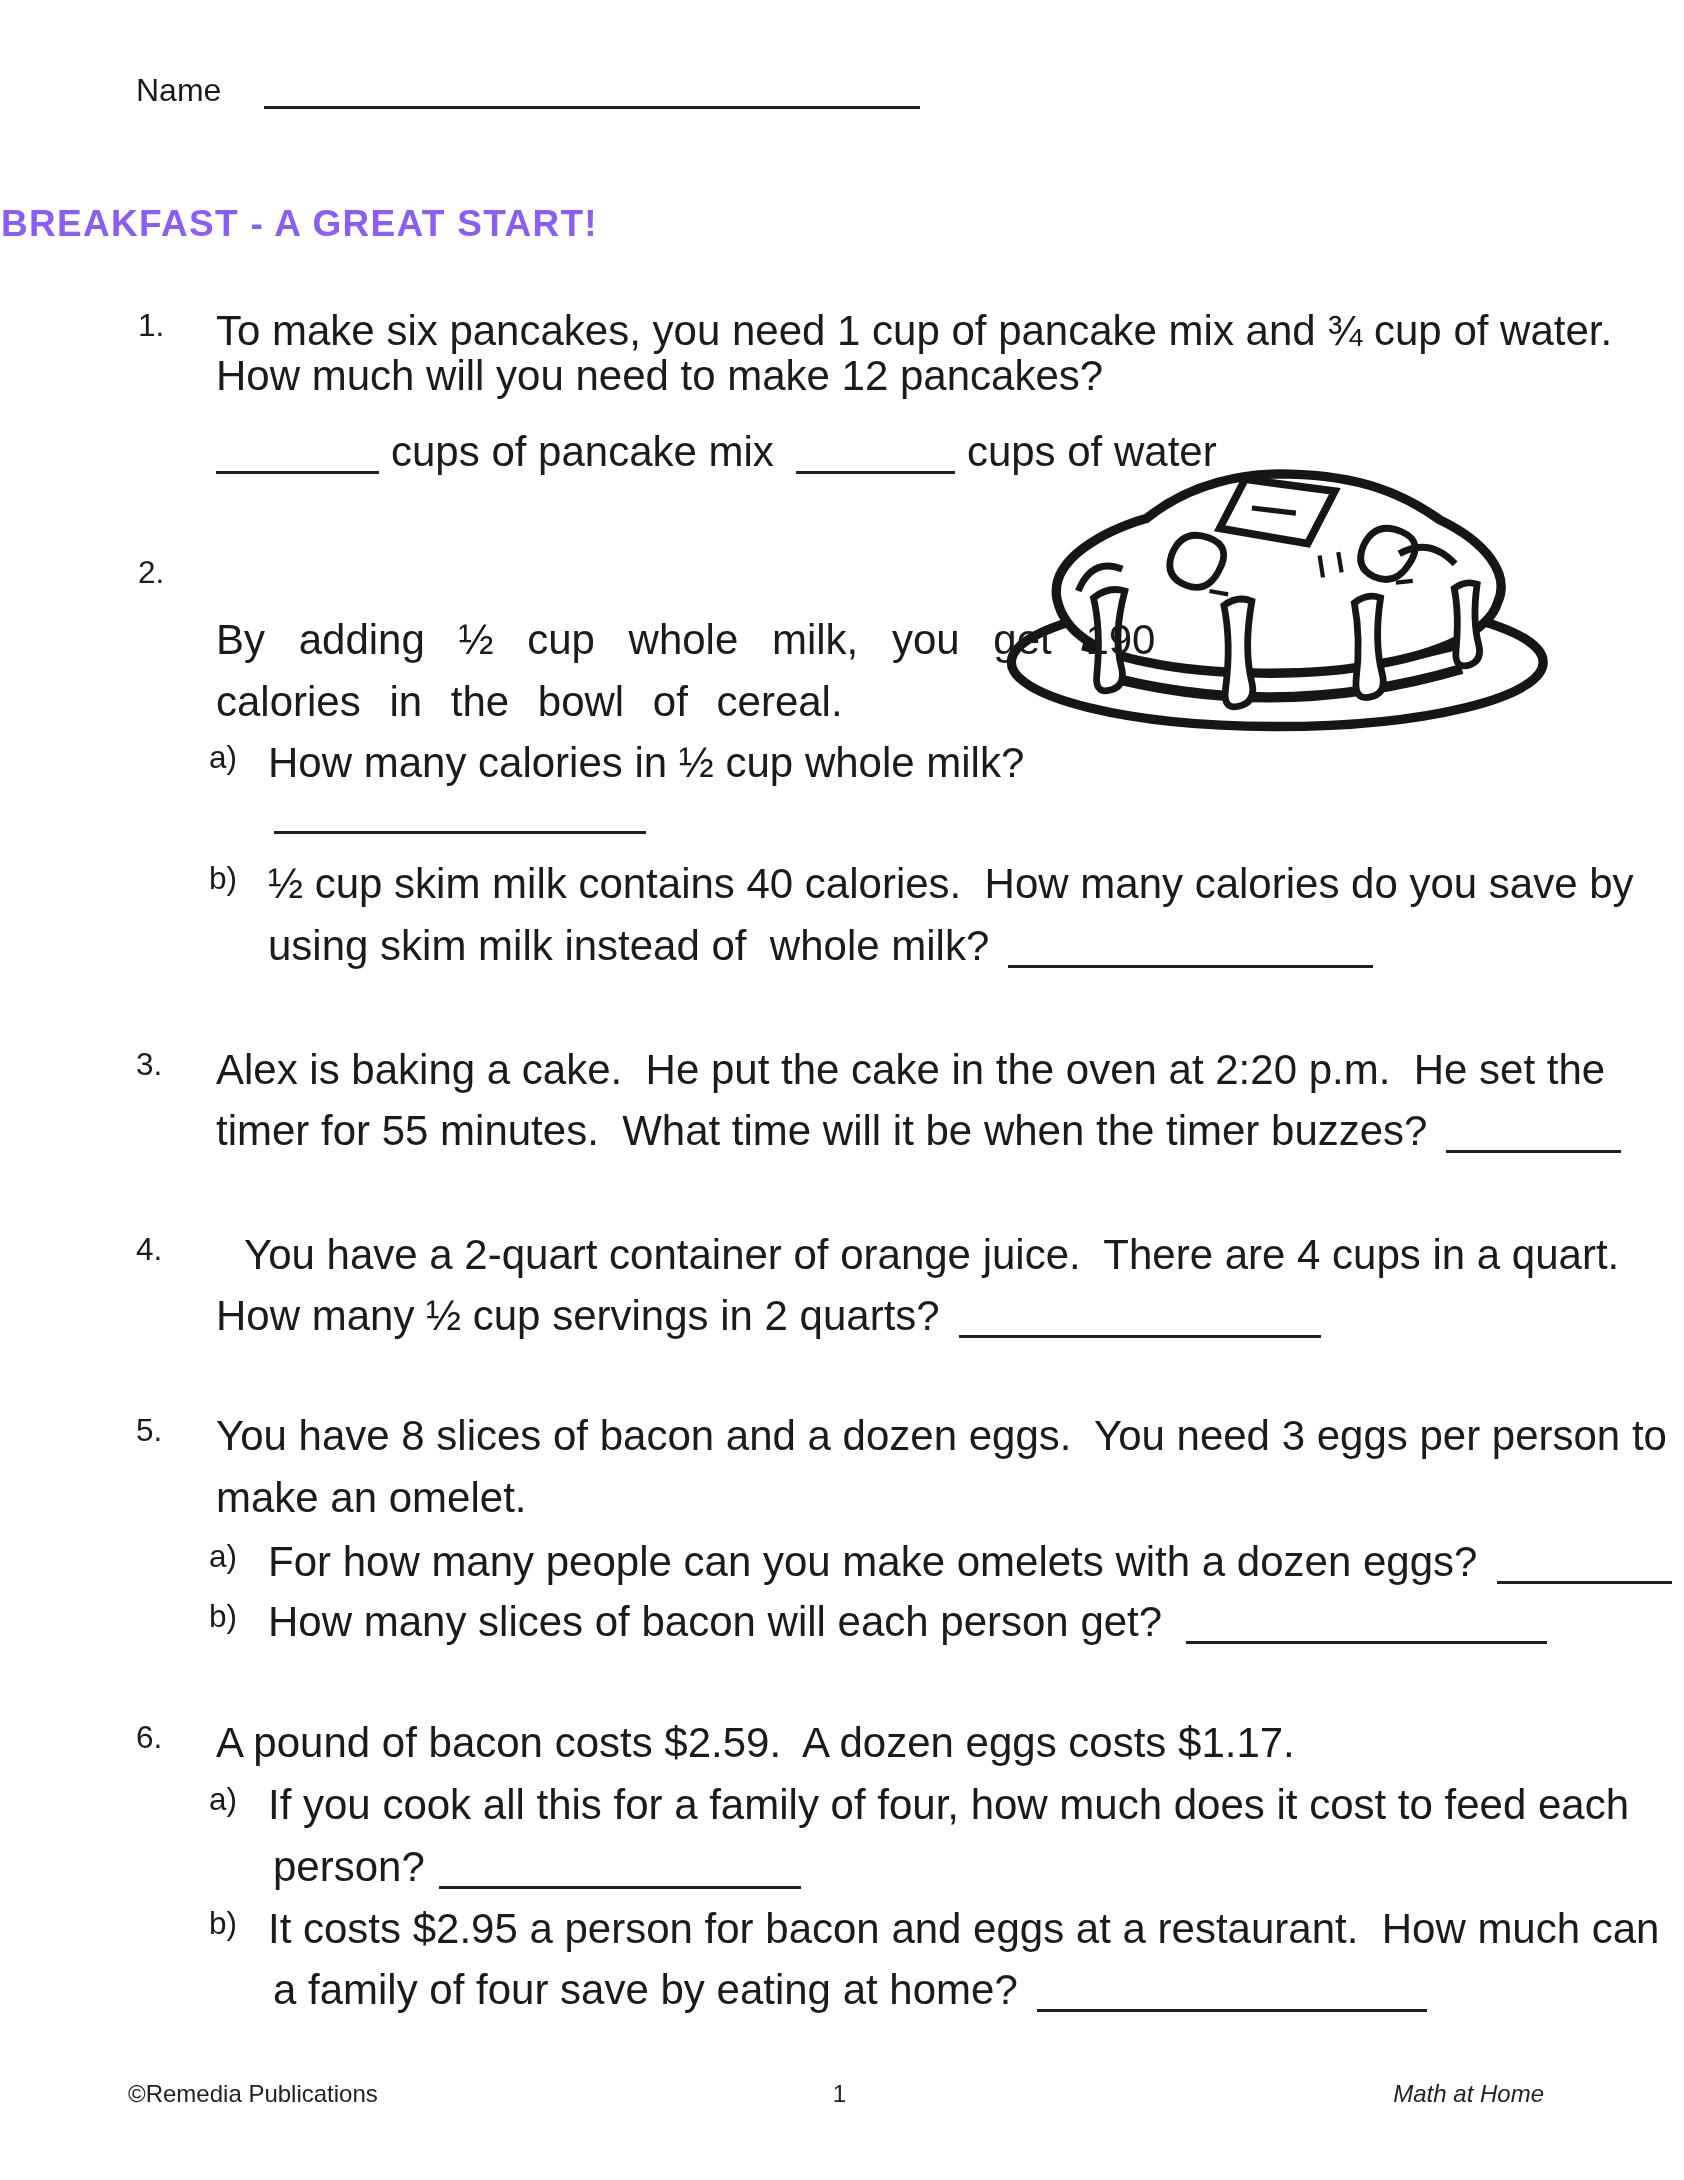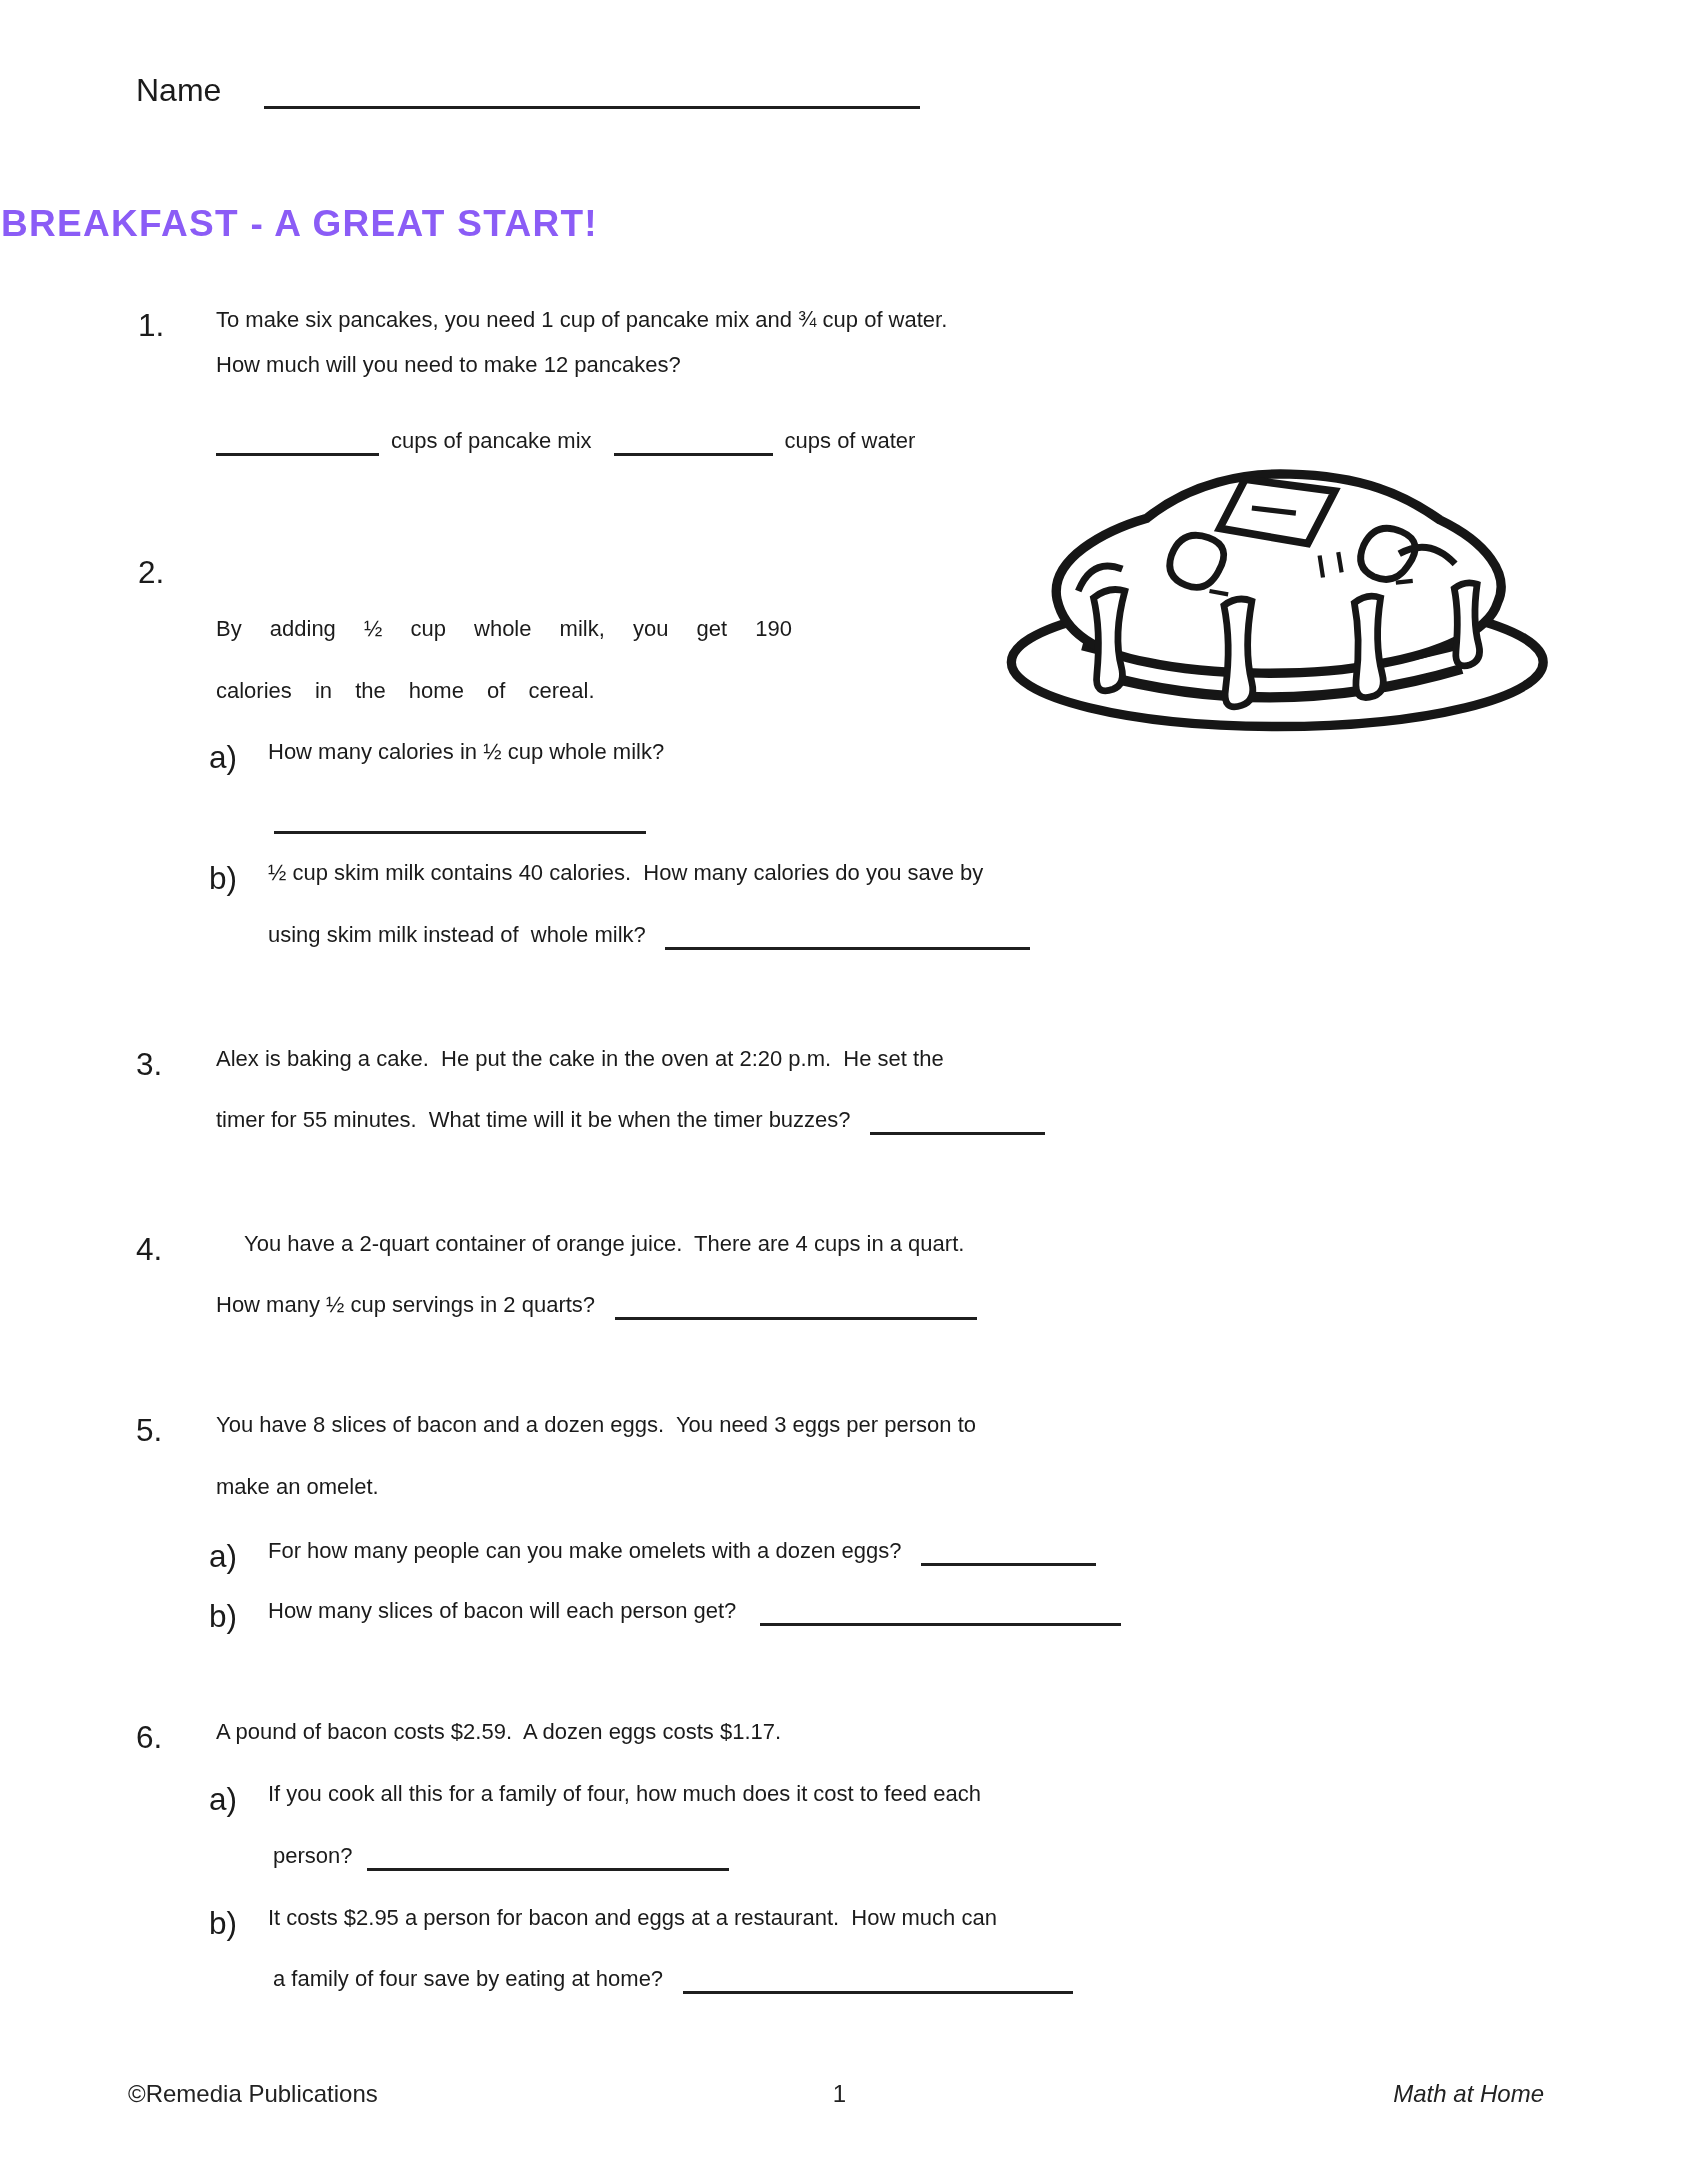--- a/index.html
+++ b/index.html
@@ -7,21 +7,21 @@
     position:relative;
     width:1679px;
     height:2181px;
     background:#ffffff;
     font-family:"Liberation Sans", sans-serif;
     color:#1b1b1b;
     overflow:hidden;
   }
   .tl{
     position:absolute;
-    font-size:22px;
+    font-size:42px;
     line-height:1.15;
     white-space:pre;
     color:#1b1b1b;
   }
   .num{font-size:31.5px;}
   .marker{font-size:31.5px;}
   .just2{word-spacing:22px;}
   .just3{word-spacing:17px;}
   .blank{
     display:inline-block;
@@ -86,21 +86,21 @@
     <path d="M540 118 q-30 -32 -66 -12" fill="none" stroke="#161616" stroke-width="8"></path>
 
     <polygon points="292,18 398,32 366,94 262,76" fill="#ffffff" stroke="#161616" stroke-width="9"></polygon>
     <path d="M300 52 L352 58" fill="none" stroke="#161616" stroke-width="6"></path>
 
     <path d="M380 108 l4 26 M402 104 l4 24 M250 150 l22 4 M470 140 l20 -2" fill="none" stroke="#161616" stroke-width="5"></path>
   </svg>
 
   <div class="tl num" style="left:138px;top:554px;">2.</div>
   <div class="tl just2" style="left:216px;top:616px;">By adding ½ cup whole milk, you get 190</div>
-  <div class="tl just3" style="left:216px;top:678px;">calories in the home of cereal.</div>
+  <div class="tl just3" style="left:216px;top:678px;">calories in the bowl of cereal.</div>
   <div class="tl marker" style="left:209px;top:739px;">a)</div>
   <div class="tl" style="left:268px;top:739px;">How many calories in ½ cup whole milk?</div>
   <div class="rule" style="left:274px;top:831px;width:372px;"></div>
   <div class="tl marker" style="left:209px;top:860px;">b)</div>
   <div class="tl" style="left:268px;top:860px;">½ cup skim milk contains 40 calories.  How many calories do you save by</div>
   <div class="tl" style="left:268px;top:922px;"><span>using skim milk instead of  whole milk?</span><span class="blank" style="width:365px;margin-left:19px;"></span></div>
 
   <div class="tl num" style="left:136px;top:1046px;">3.</div>
   <div class="tl" style="left:216px;top:1046px;">Alex is baking a cake.  He put the cake in the oven at 2:20 p.m.  He set the</div>
   <div class="tl" style="left:216px;top:1107px;"><span>timer for 55 minutes.  What time will it be when the timer buzzes?</span><span class="blank" style="width:175px;margin-left:19px;"></span></div>

